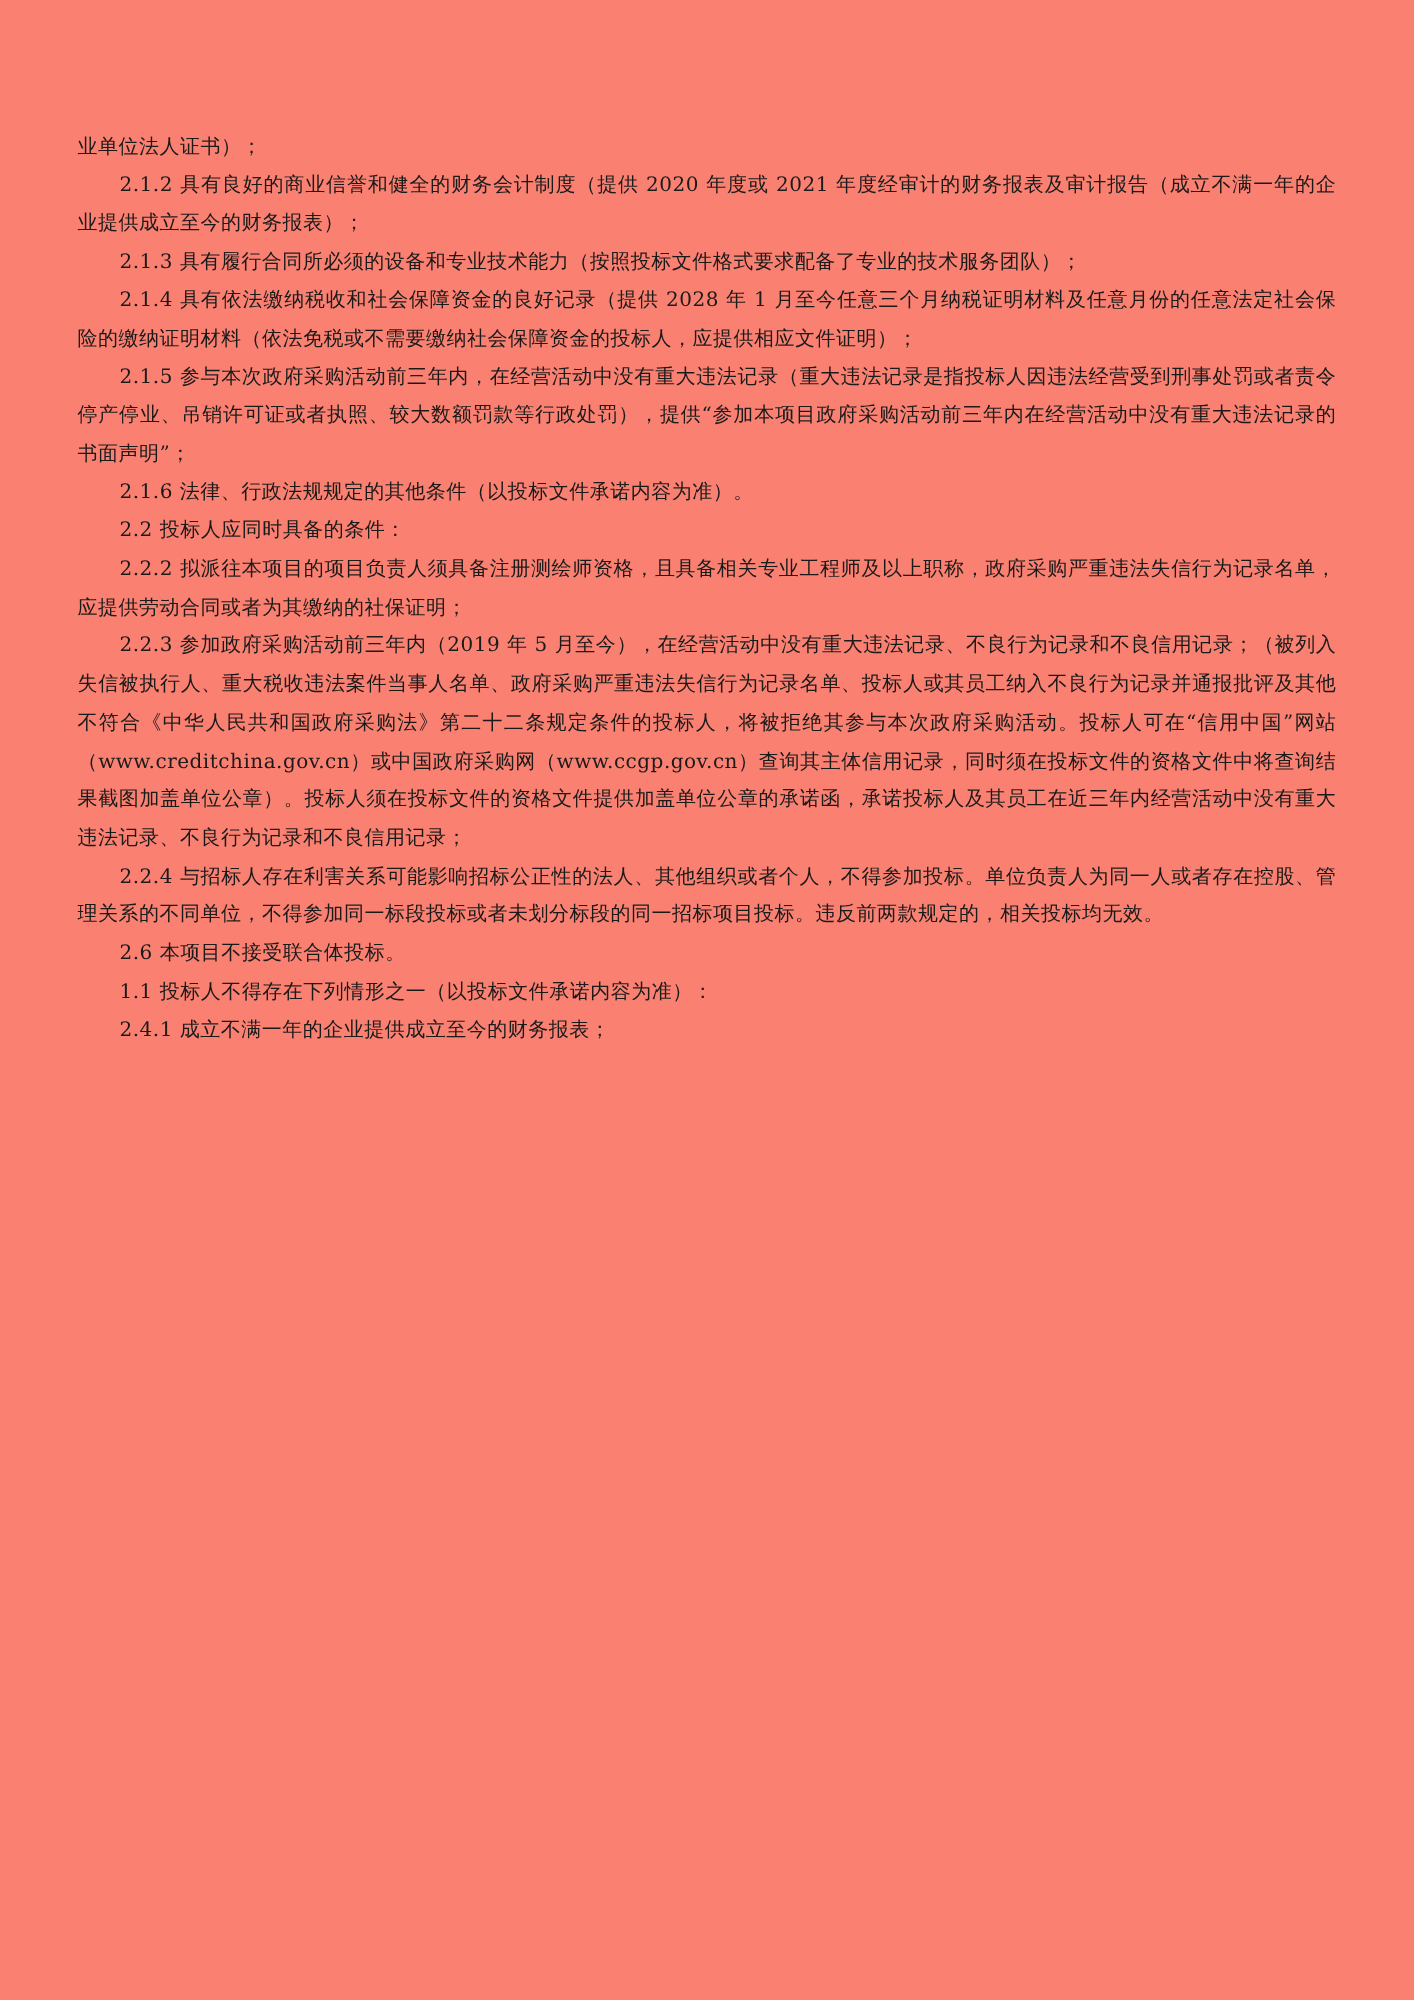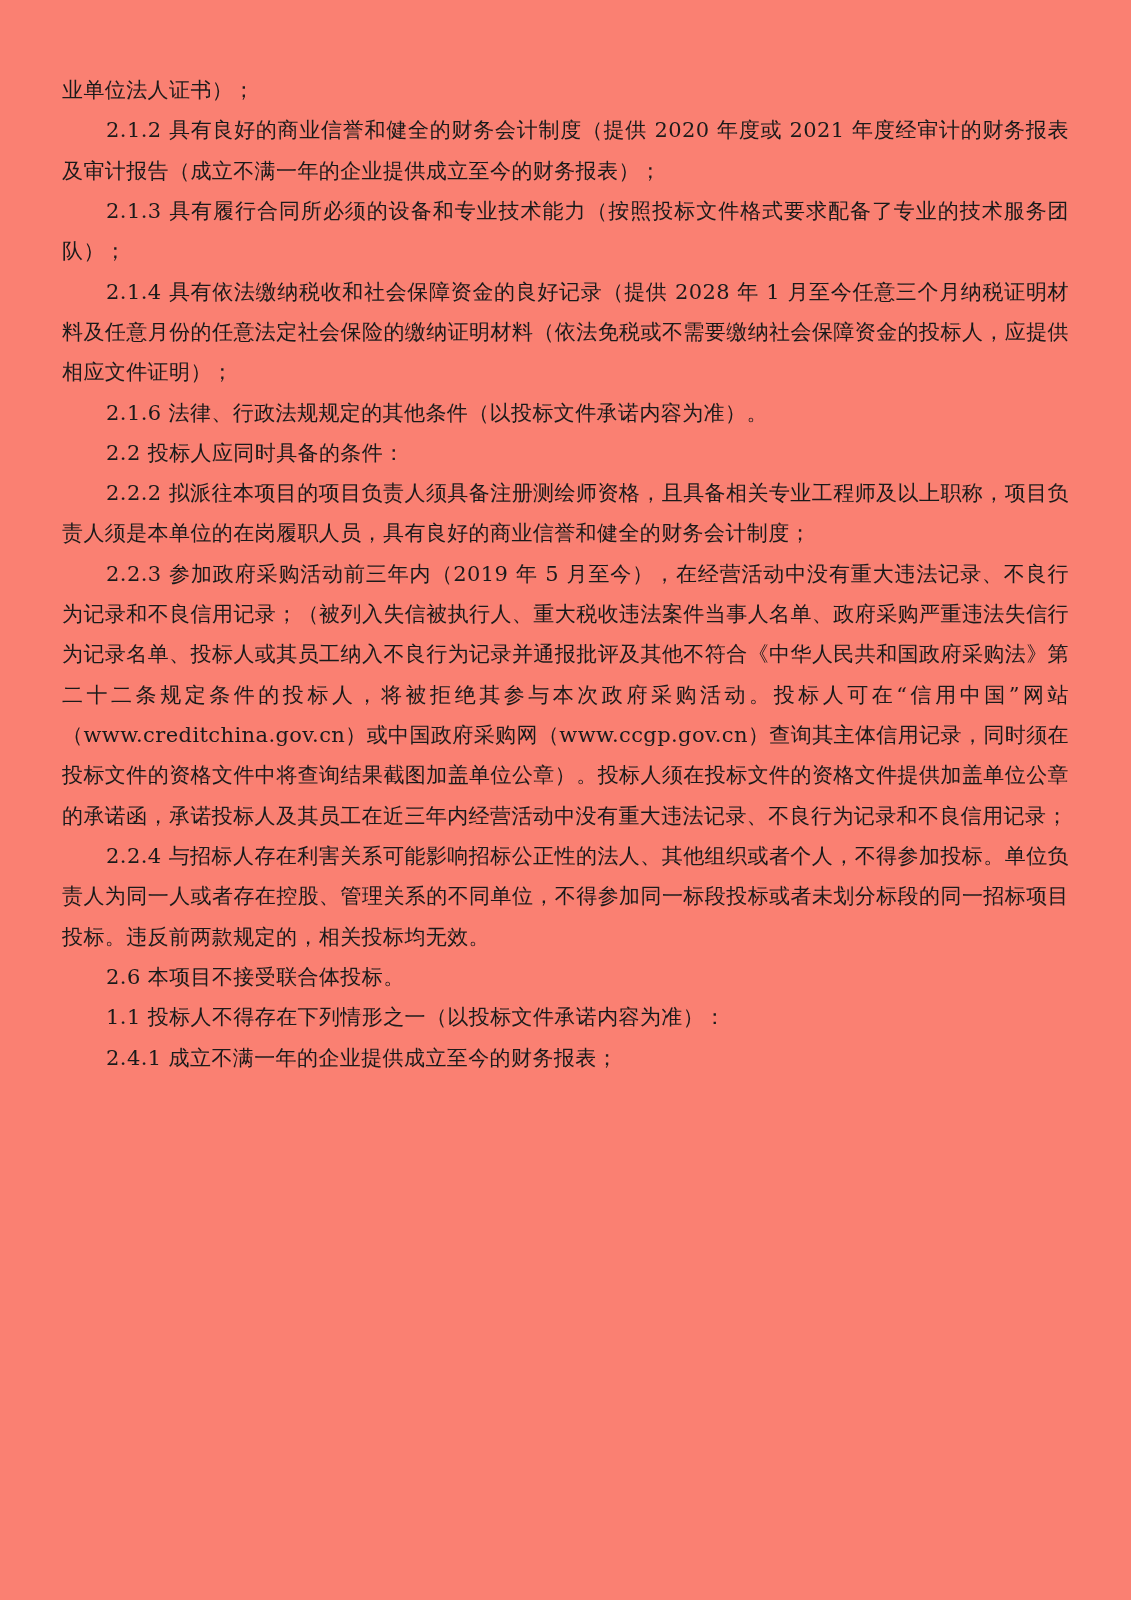--- a/index.html
+++ b/index.html
@@ -13,26 +13,27 @@
     font-family: "DejaVu Serif", "Liberation Serif", serif;
   }
   .page {
     position: relative;
     width: 1131px;
     height: 1600px;
     box-sizing: border-box;
     padding: 70px 62px 40px 62px;
   }
   .doc-body {
-    font-size: 21px;
+    font-size: 16px;
     line-height: 1.92;
     color: #1a1a1a;
     text-align: justify;
     text-justify: inter-ideograph;
     letter-spacing: 0.4px;
+    margin-top: 32px;
   }
   p {
     margin: 0 0 0 0;
     text-indent: 0;
   }
   p.ind {
     text-indent: 2.1em;
   }
   p.noind {
     text-indent: 0;
@@ -40,22 +41,23 @@
 </style>
 </head>
 <body style="background: rgb(250, 128, 114);">
 
 <div class="page">
   <div class="doc-body">
     <p class="noind">业单位法人证书）；</p>
     <p class="ind">2.1.2 具有良好的商业信誉和健全的财务会计制度（提供 2020 年度或 2021 年度经审计的财务报表及审计报告（成立不满一年的企业提供成立至今的财务报表）；</p>
     <p class="ind">2.1.3 具有履行合同所必须的设备和专业技术能力（按照投标文件格式要求配备了专业的技术服务团队）；</p>
     <p class="ind">2.1.4 具有依法缴纳税收和社会保障资金的良好记录（提供 2028 年 1 月至今任意三个月纳税证明材料及任意月份的任意法定社会保险的缴纳证明材料（依法免税或不需要缴纳社会保障资金的投标人，应提供相应文件证明）；</p>
+    <p class="ind">2.1.5 参与本次政府采购活动前三年内，在经营活动中没有重大违法记录（重大违法记录是指投标人因违法经营受到刑事处罚或者责令停产停业、吊销许可证或者执照、较大数额罚款等行政处罚），提供“参加本项目政府采购活动前三年内在经营活动中没有重大违法记录的书面声明”；</p>
     <p class="ind">2.1.6 法律、行政法规规定的其他条件（以投标文件承诺内容为准）。</p>
     <p class="ind">2.2 投标人应同时具备的条件：</p>
-    <p class="ind">2.2.2 拟派往本项目的项目负责人须具备注册测绘师资格，且具备相关专业工程师及以上职称，项目负责人须是本单位的在岗履职人员，具有良好的商业信誉和健全的财务会计制度；</p>
+    <p class="ind">2.2.2 拟派往本项目的项目负责人须具备注册测绘师资格，且具备相关专业工程师及以上职称，政府采购严重违法失信行为记录名单，应提供劳动合同或者为其缴纳的社保证明；</p>
     <p class="ind">2.2.3 参加政府采购活动前三年内（2019 年 5 月至今），在经营活动中没有重大违法记录、不良行为记录和不良信用记录；（被列入失信被执行人、重大税收违法案件当事人名单、政府采购严重违法失信行为记录名单、投标人或其员工纳入不良行为记录并通报批评及其他不符合《中华人民共和国政府采购法》第二十二条规定条件的投标人，将被拒绝其参与本次政府采购活动。投标人可在“信用中国”网站（www.creditchina.gov.cn）或中国政府采购网（www.ccgp.gov.cn）查询其主体信用记录，同时须在投标文件的资格文件中将查询结果截图加盖单位公章）。投标人须在投标文件的资格文件提供加盖单位公章的承诺函，承诺投标人及其员工在近三年内经营活动中没有重大违法记录、不良行为记录和不良信用记录；</p>
     <p class="ind">2.2.4 与招标人存在利害关系可能影响招标公正性的法人、其他组织或者个人，不得参加投标。单位负责人为同一人或者存在控股、管理关系的不同单位，不得参加同一标段投标或者未划分标段的同一招标项目投标。违反前两款规定的，相关投标均无效。</p>
     <p class="ind">2.6 本项目不接受联合体投标。</p>
     <p class="ind">1.1 投标人不得存在下列情形之一（以投标文件承诺内容为准）：</p>
     <p class="ind">2.4.1 成立不满一年的企业提供成立至今的财务报表；</p>
   </div>
 </div>
 
 </body></html>

